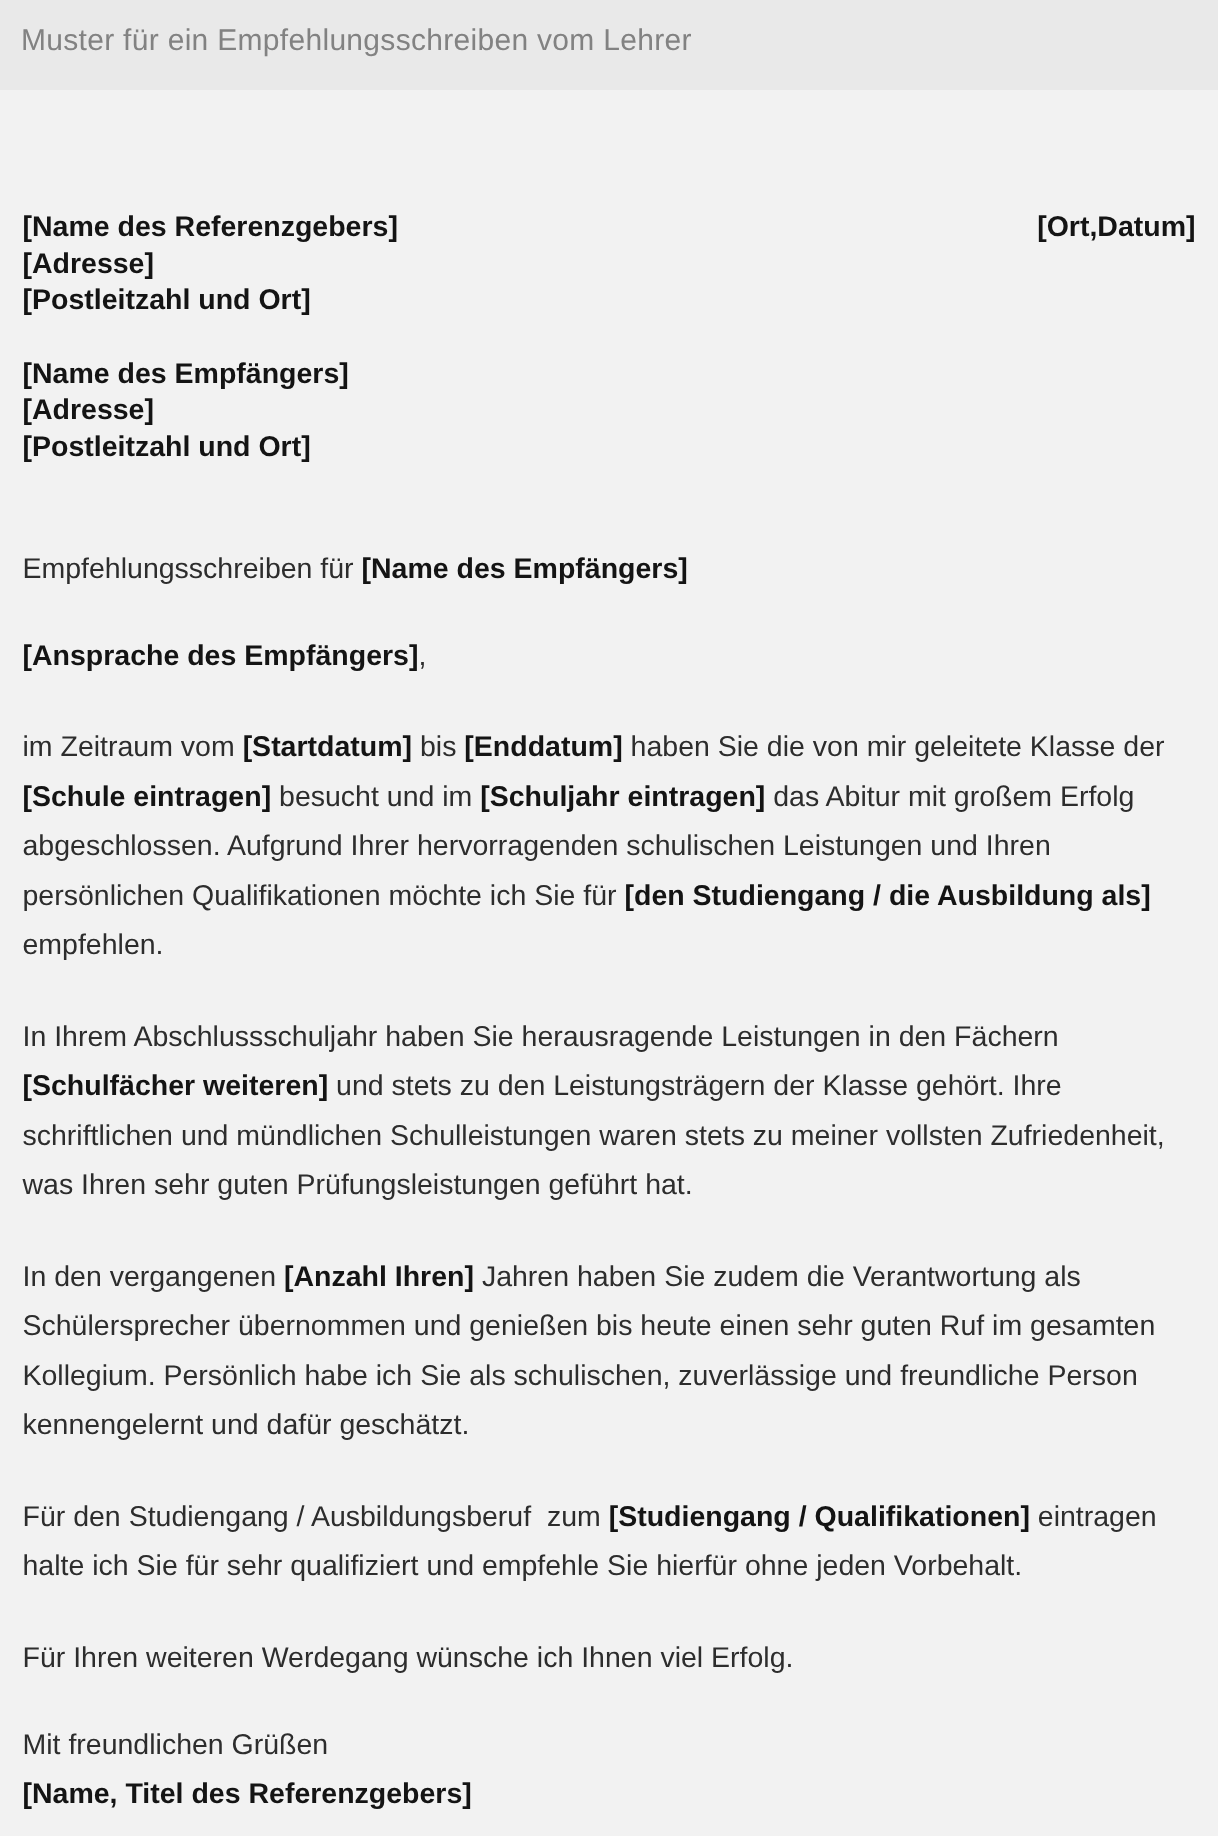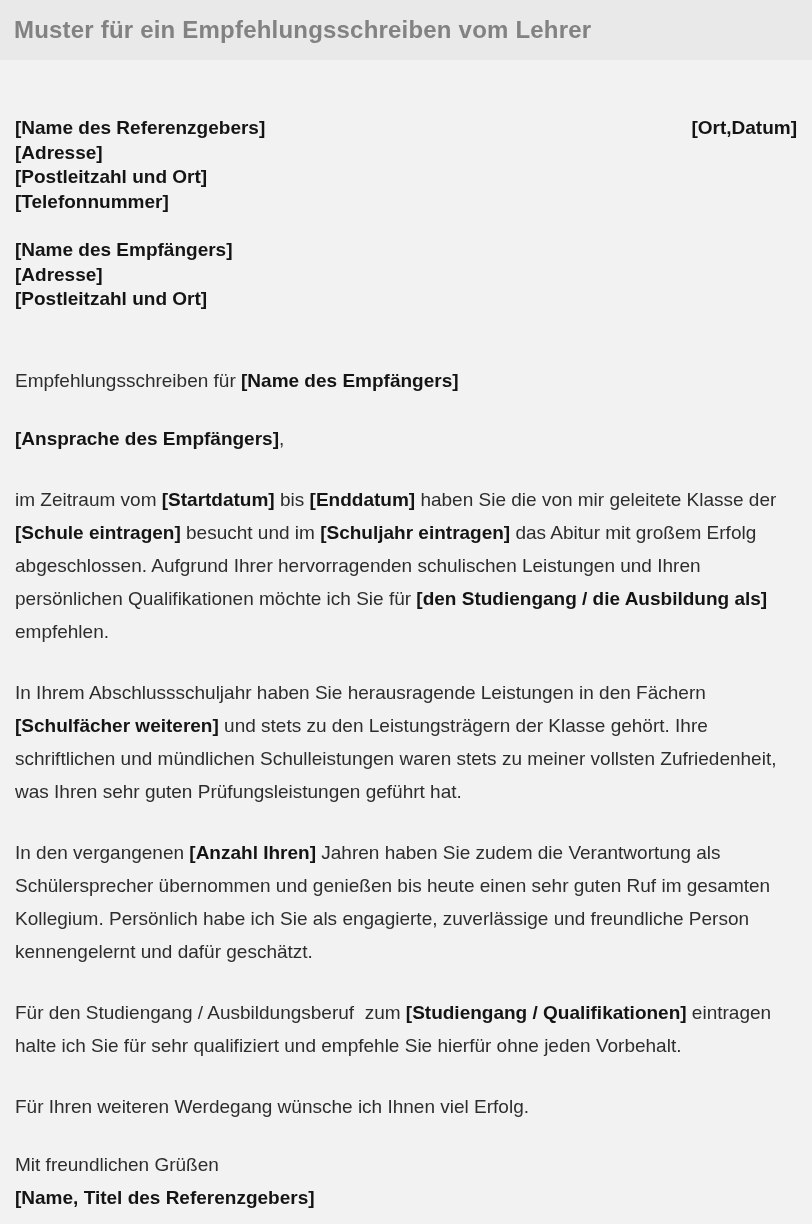--- a/index.html
+++ b/index.html
@@ -13,32 +13,32 @@
     overflow: hidden;
   }
   .page { width: 812px; height: 1224px; background: #f2f2f2; overflow: hidden; }
 
   .doc-header {
     background: #e9e9e9;
     padding: 16px 14px 14px 14px;
     height: 60px;
   }
   .doc-title {
-    font-size: 24px;
-    font-weight: 700;
+    font-size: 20px;
+    font-weight: 400;
     color: #828282;
     letter-spacing: 0.2px;
     white-space: nowrap;
   }
 
   .doc-body { padding: 0 15px; font-size: 19px; }
 
   .b, b { font-weight: 700; color: #141414; }
 
-  .sender-block { margin-top: 56px; line-height: 24.5px; font-size: 19px; }
+  .sender-block { margin-top: 80px; line-height: 24.5px; font-size: 19px; }
   .first-line { display: flex; justify-content: space-between; align-items: baseline; }
 
   .recipient-block { margin-top: 24px; line-height: 24.5px; font-size: 19px; }
 
   .subject { margin-top: 52px; line-height: 33px; }
   .salutation { margin-top: 25px; line-height: 33px; }
 
   .para { margin-top: 28px; line-height: 33px; white-space: pre-wrap; }
   .para.first { }
 
@@ -56,38 +56,37 @@
 
   <main class="doc-body">
 
     <section class="sender-block">
       <div class="first-line">
         <span class="b">[Name des Referenzgebers]</span>
         <span class="b">[Ort,Datum]</span>
       </div>
       <div class="b">[Adresse]</div>
       <div class="b">[Postleitzahl und Ort]</div>
-      <div class="b">[Telefonnummer]</div>
     </section>
 
     <section class="recipient-block">
       <div class="b">[Name des Empfängers]</div>
       <div class="b">[Adresse]</div>
       <div class="b">[Postleitzahl und Ort]</div>
     </section>
 
     <p class="subject"><span>Empfehlungsschreiben für </span><b>[Name des Empfängers]</b></p>
 
     <p class="salutation"><b>[Ansprache des Empfängers]</b><span>,</span></p>
 
     <p class="para first"><span>im Zeitraum vom </span><b>[Startdatum]</b><span> bis </span><b>[Enddatum]</b><span> haben Sie die von mir geleitete Klasse der </span><b>[Schule eintragen]</b><span> besucht und im </span><b>[Schuljahr eintragen]</b><span> das Abitur mit großem Erfolg abgeschlossen. Aufgrund Ihrer hervorragenden schulischen Leistungen und Ihren persönlichen Qualifikationen möchte ich Sie für </span><b>[den Studiengang / die Ausbildung als]</b><span> empfehlen.</span></p>
 
     <p class="para"><span>In Ihrem Abschlussschuljahr haben Sie herausragende Leistungen in den Fächern </span><b>[Schulfächer weiteren]</b><span> und stets zu den Leistungsträgern der Klasse gehört. Ihre schriftlichen und mündlichen Schulleistungen waren stets zu meiner vollsten Zufriedenheit, was Ihren sehr guten Prüfungsleistungen geführt hat.</span></p>
 
-    <p class="para"><span>In den vergangenen </span><b>[Anzahl Ihren]</b><span> Jahren haben Sie zudem die Verantwortung als Schülersprecher übernommen und genießen bis heute einen sehr guten Ruf im gesamten Kollegium. Persönlich habe ich Sie als engagierte, zuverlässige und freundliche Person kennengelernt und dafür geschätzt.</span></p>
+    <p class="para"><span>In den vergangenen </span><b>[Anzahl Ihren]</b><span> Jahren haben Sie zudem die Verantwortung als Schülersprecher übernommen und genießen bis heute einen sehr guten Ruf im gesamten Kollegium. Persönlich habe ich Sie als schulischen, zuverlässige und freundliche Person kennengelernt und dafür geschätzt.</span></p>
 
     <p class="para"><span>Für den Studiengang / Ausbildungsberuf  zum </span><b>[Studiengang / Qualifikationen]</b><span> eintragen halte ich Sie für sehr qualifiziert und empfehle Sie hierfür ohne jeden Vorbehalt.</span></p>
 
     <p class="para">Für Ihren weiteren Werdegang wünsche ich Ihnen viel Erfolg.</p>
 
     <div class="closing-block">
       <p class="greeting">Mit freundlichen Grüßen</p>
       <p class="signature">[Name, Titel des Referenzgebers]</p>
     </div>
 

